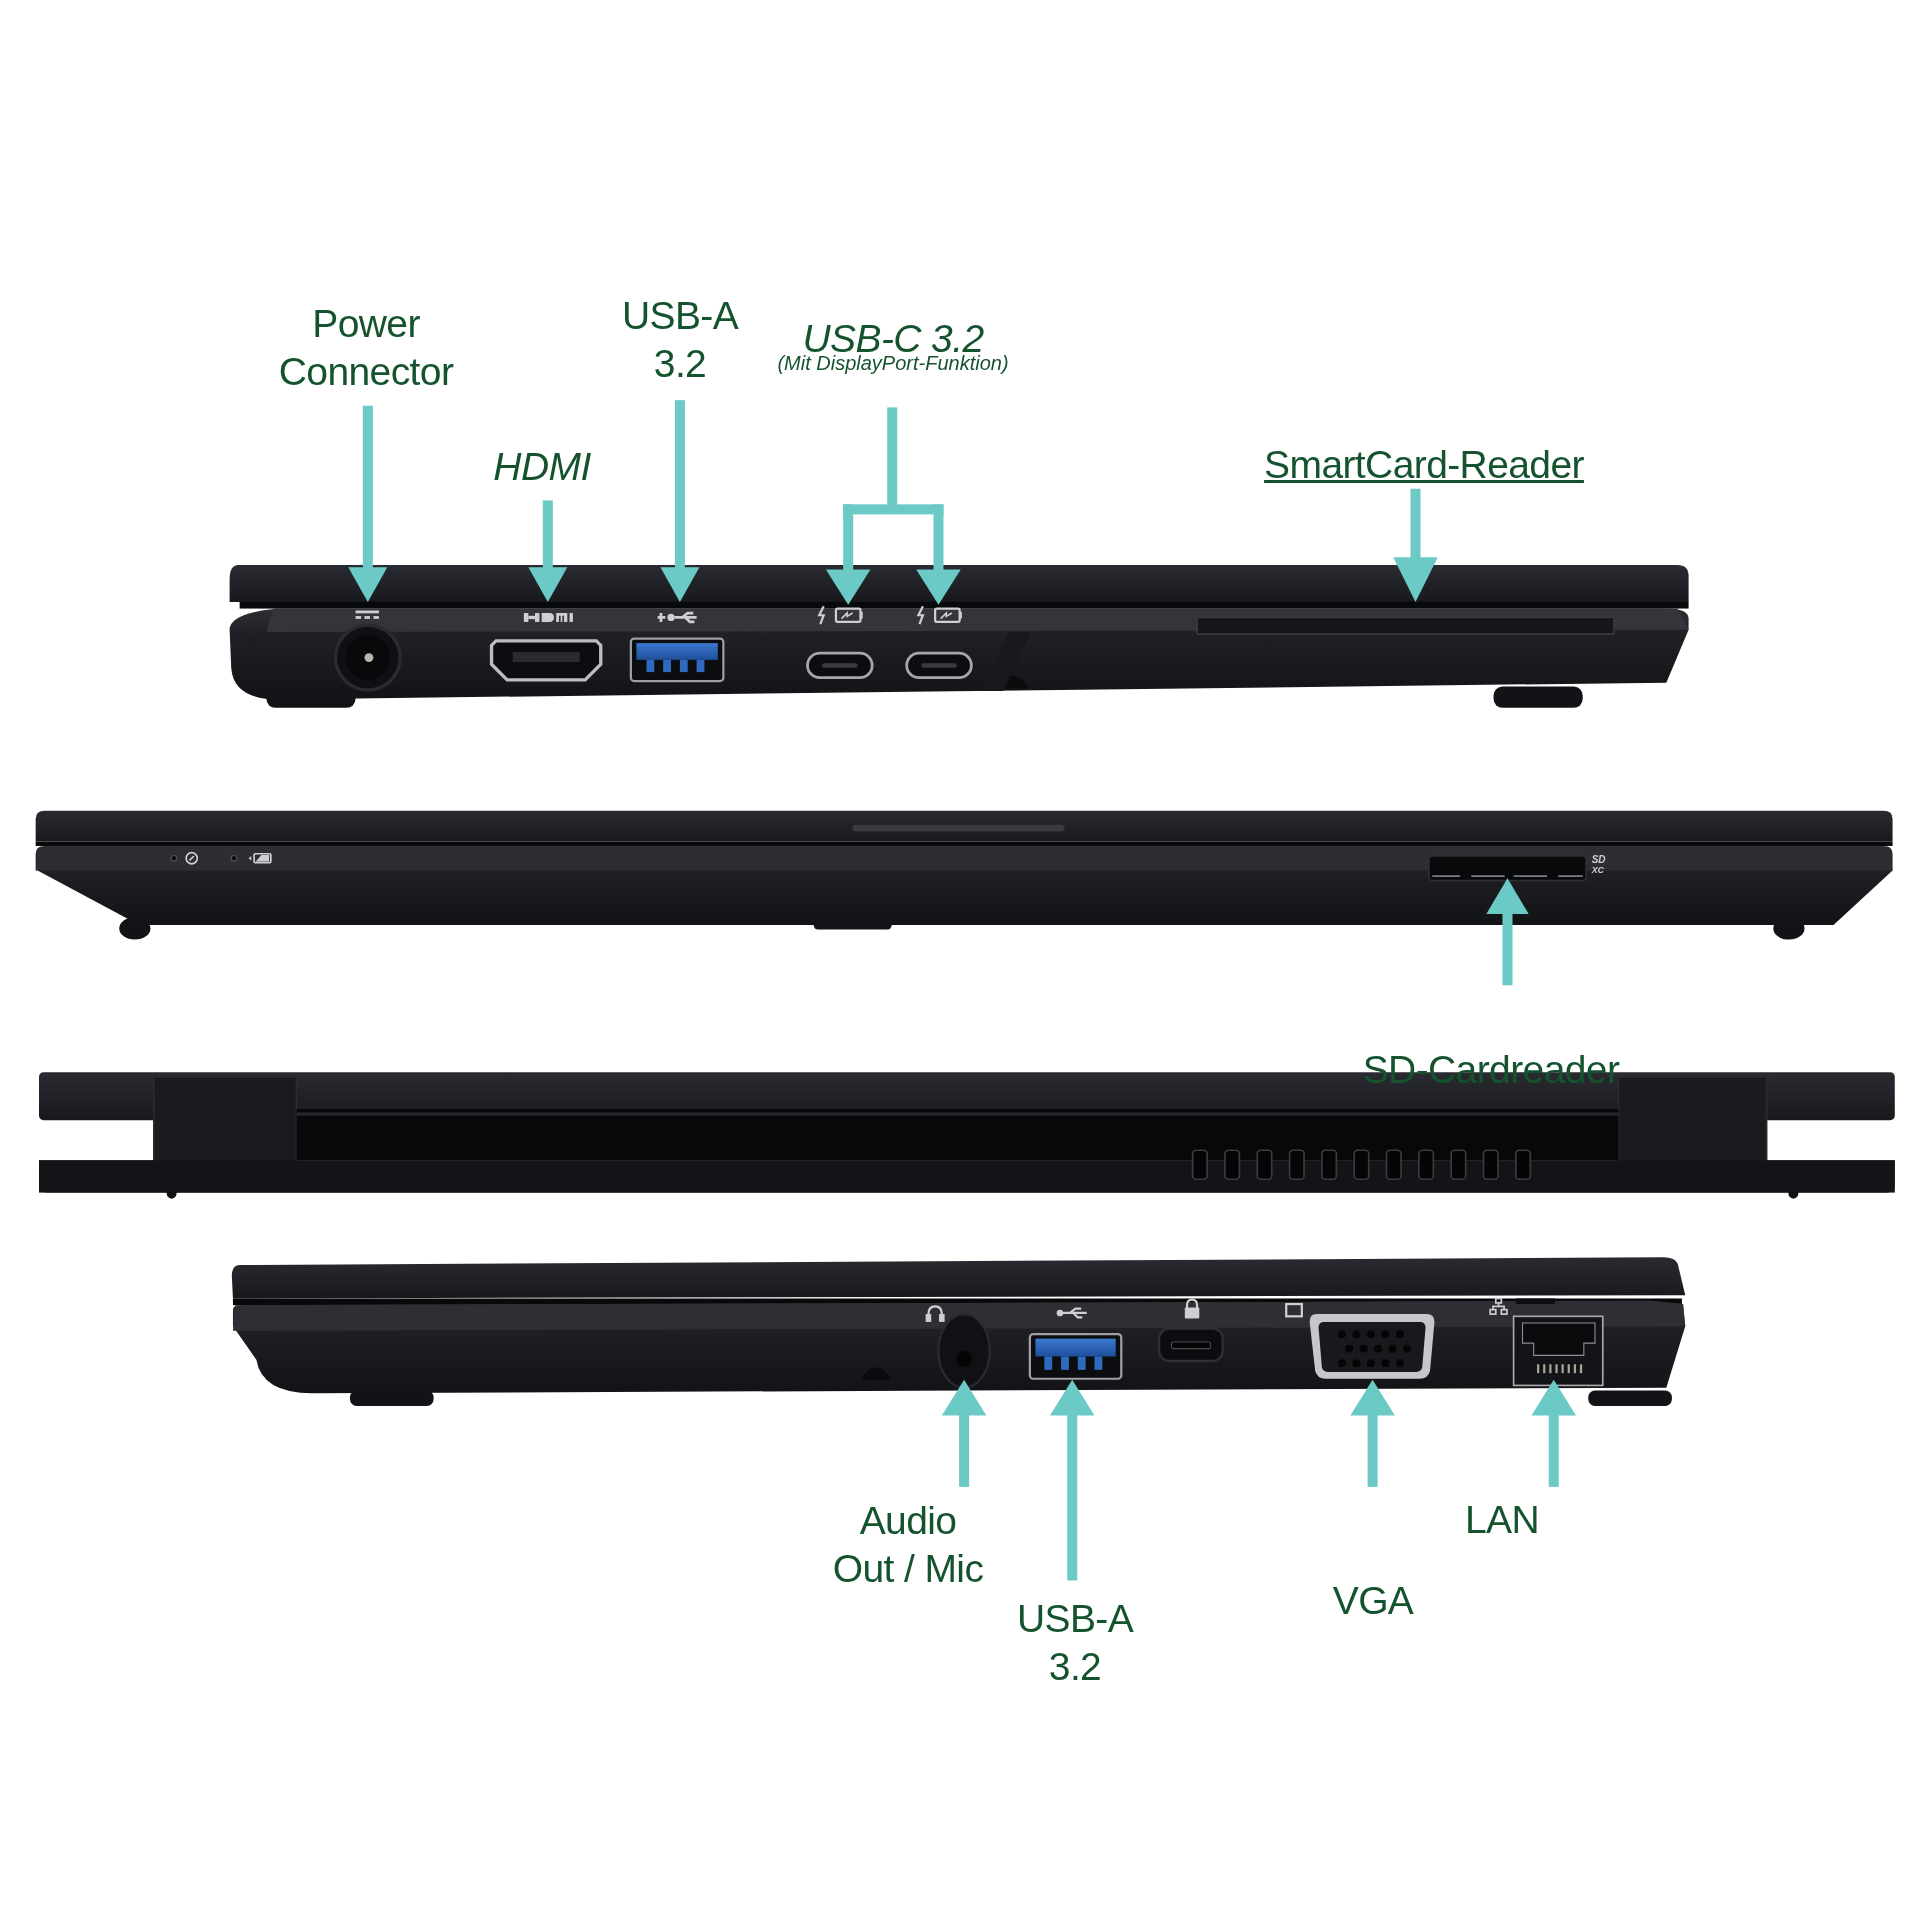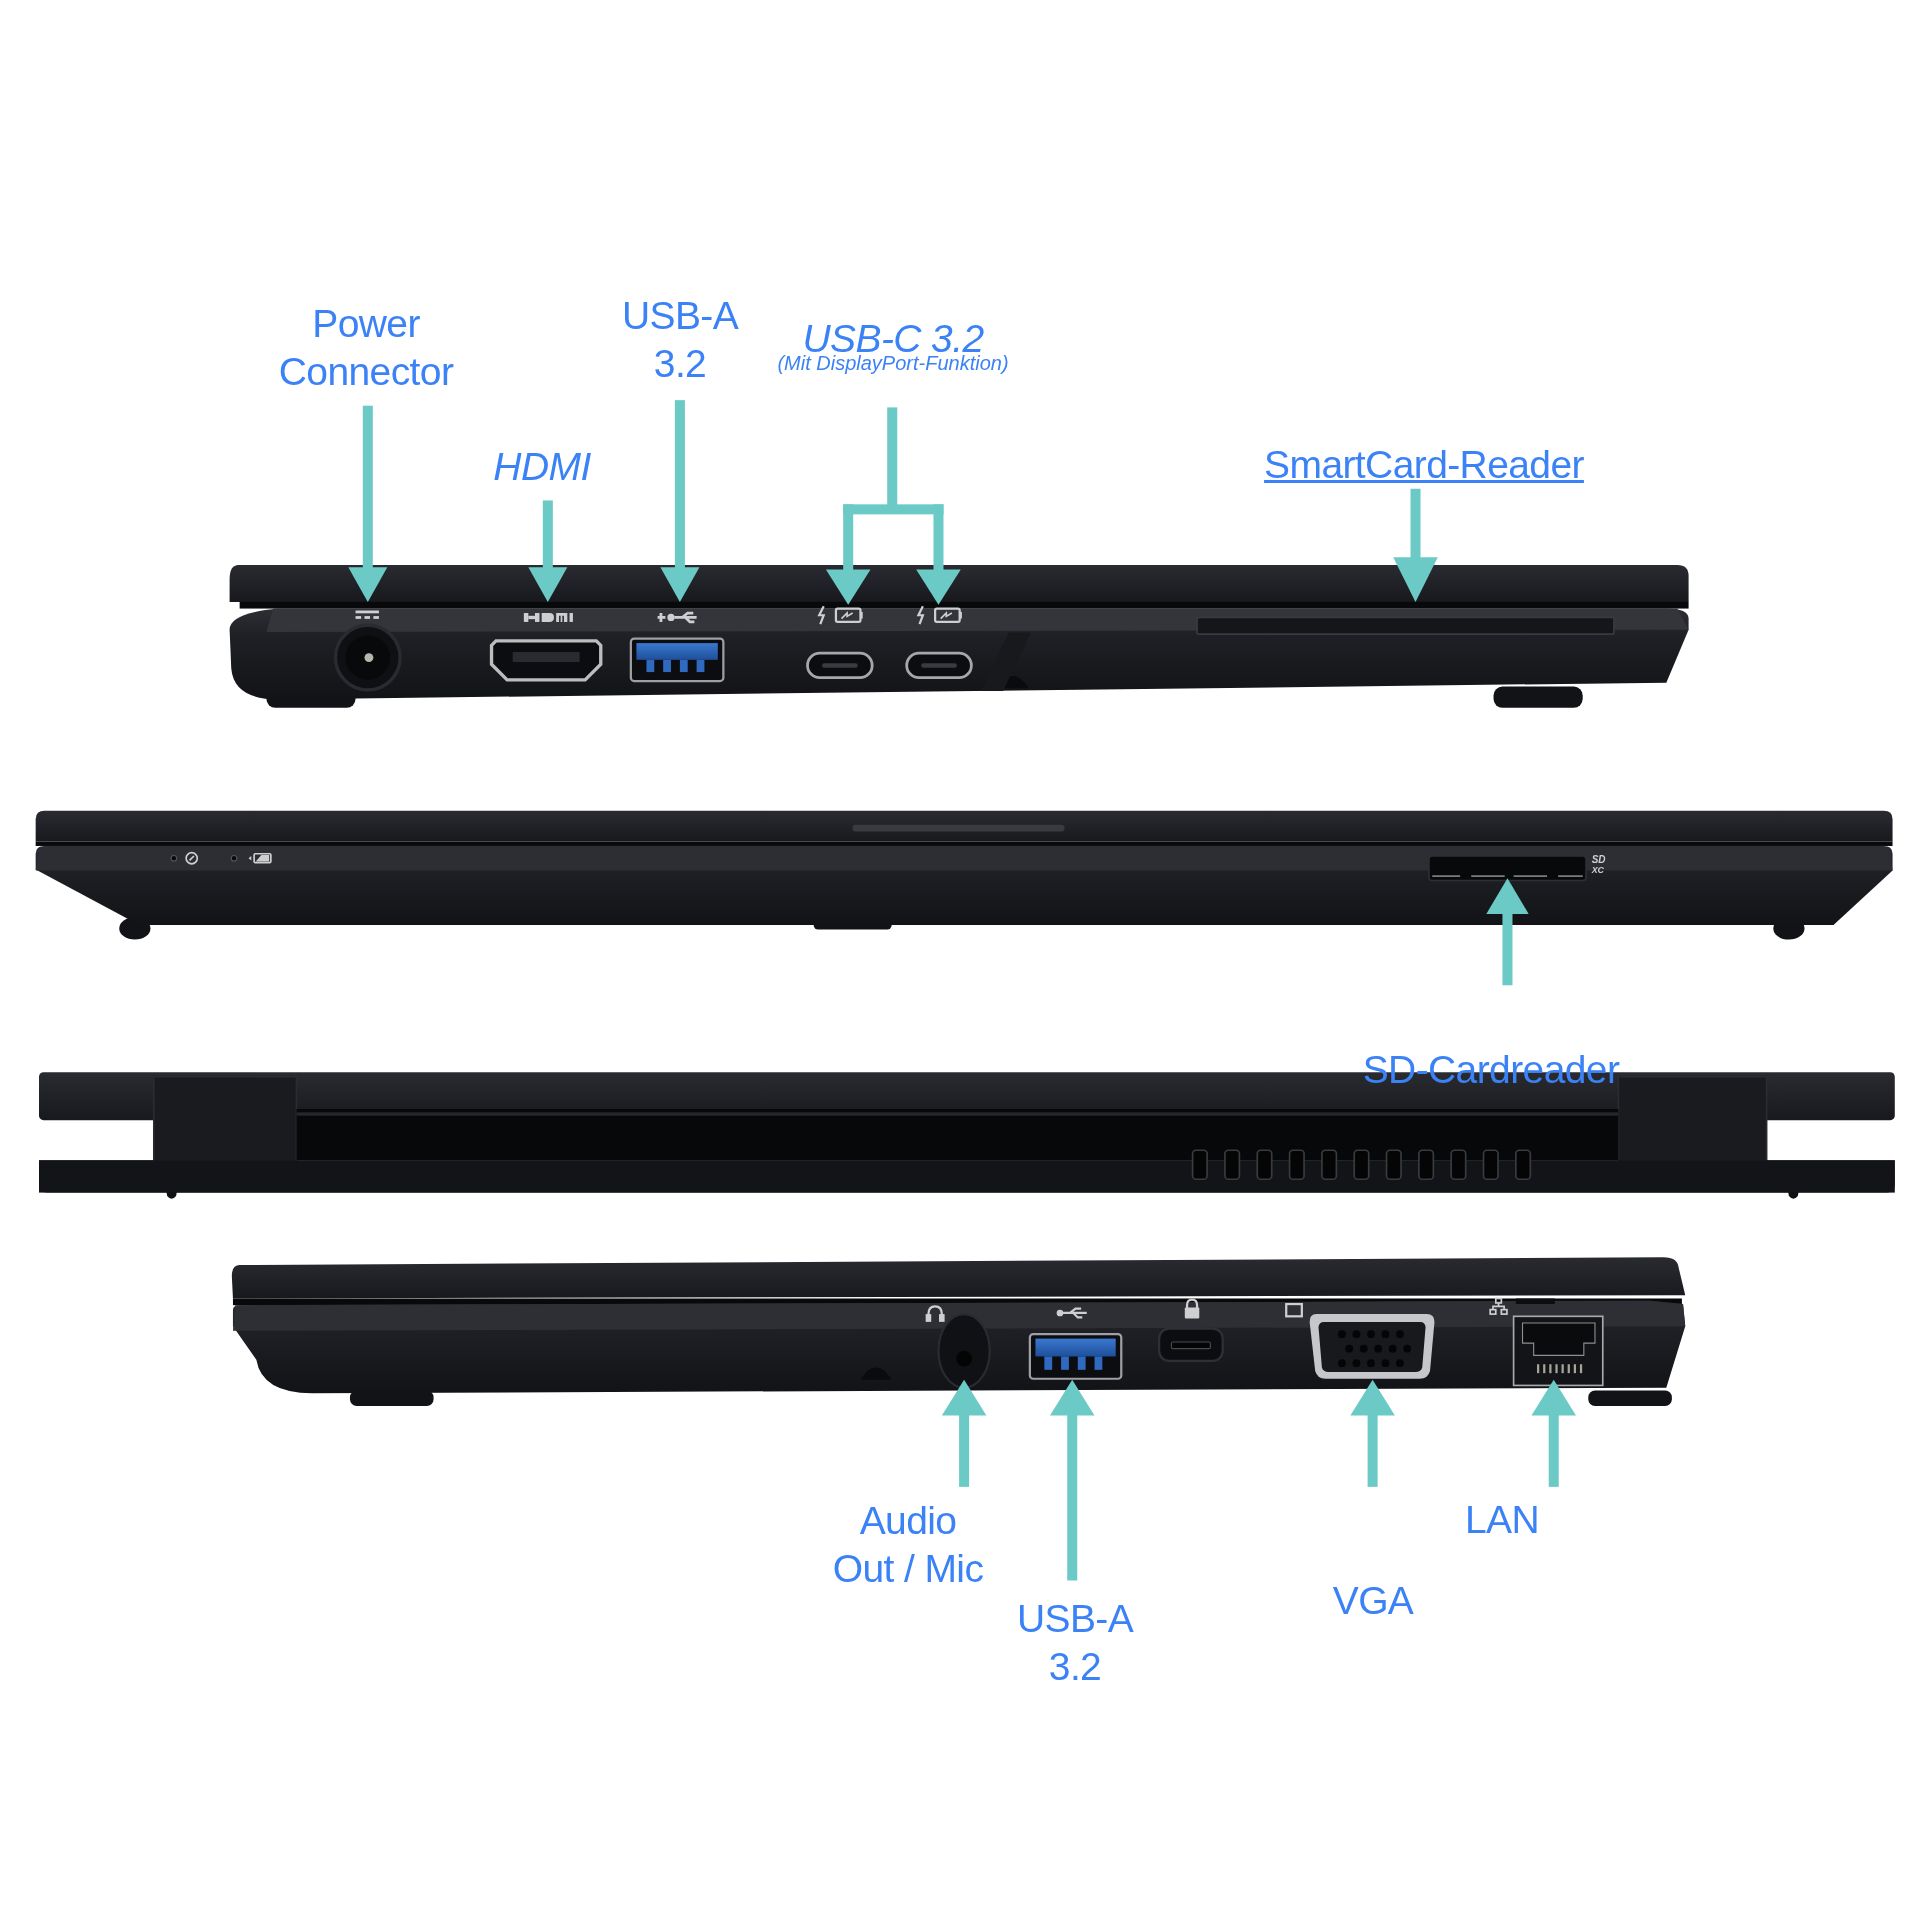--- a/index.html
+++ b/index.html
@@ -1,19 +1,19 @@
 <!DOCTYPE html>
 <html style="font-size:9px"><head>
 <meta charset="utf-8">
 <style>
   html, body { margin:0; padding:0; background:#ffffff; }
   body { width:1926px; height:1926px; position:relative; overflow:hidden;
          font-family:"Liberation Sans", sans-serif; }
   .scene { position:absolute; left:0; top:0; width:1926px; height:1926px; }
-  .label { position:absolute; color:#3b82f6; text-align:center; white-space:nowrap;
+  .label { position:absolute; color:#14532d; text-align:center; white-space:nowrap;
            font-family:"Liberation Sans", sans-serif; font-size:39px; line-height:48px;
            transform:translateX(-50%); letter-spacing:-0.6px; }
   .label .line { display:block; }
   .label .sub { display:block; font-size:20px; line-height:20px; letter-spacing:0; }
 </style>
 </head>
 <body>
 
 <svg class="scene" viewBox="0 0 3456 3456" xmlns="http://www.w3.org/2000/svg">
   <defs>

